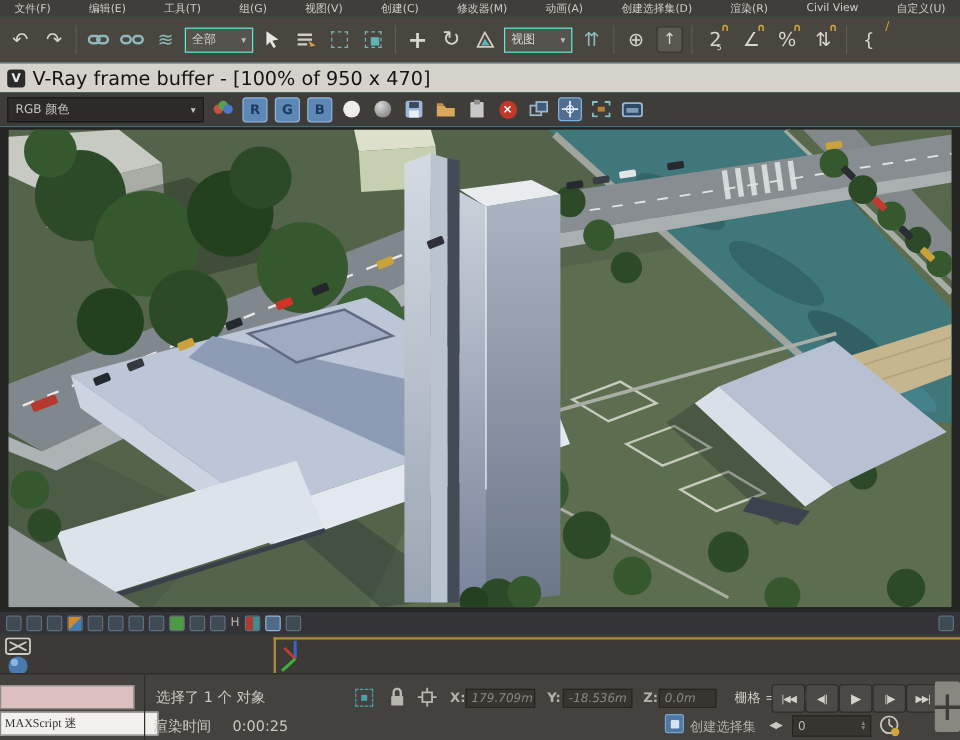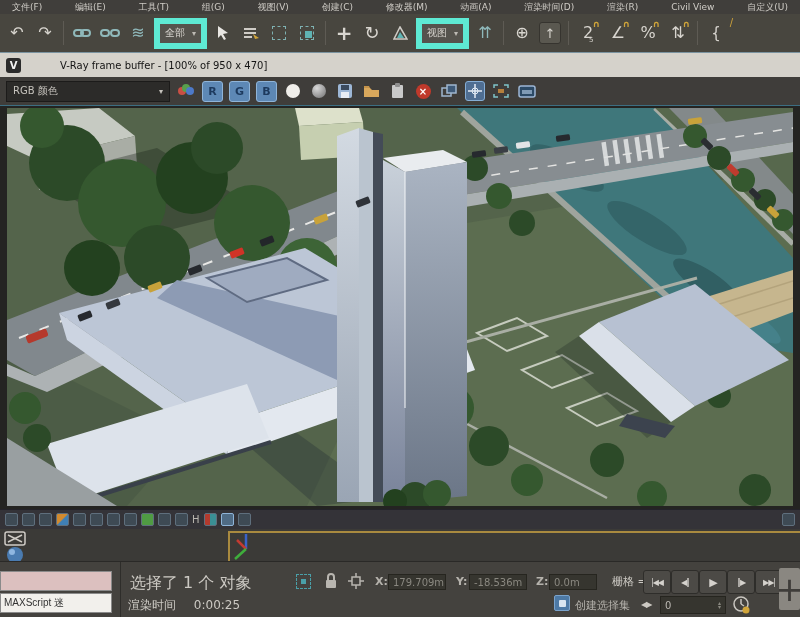--- a/index.html
+++ b/index.html
@@ -8,40 +8,40 @@
   
   .menubar{position:absolute;left:0;top:0;width:800px;height:14px;background:#403e3b;
            display:flex;align-items:center;justify-content:space-between;padding:0 12px;box-sizing:border-box;}
   .menubar .mi{font-size:9px;color:#cfccc6;white-space:nowrap;cursor:default;}
   
   .toolbar{position:absolute;left:0;top:14px;width:800px;height:39px;background:#48463f;
            border-bottom:1px solid #7a93a0;display:flex;align-items:center;gap:4px;padding:0 5px;box-sizing:border-box;}
   .tbi{min-width:24px;height:26px;display:flex;align-items:center;justify-content:center;
        color:#d8d5cf;font-size:16px;line-height:1;position:relative;}
   .tbsep{width:1px;height:24px;background:#5e5b54;margin:0 2px;}
-  .tbsel{height:19px;background:#55534d;border:6px solid #5eead4;color:#d8d5cf;font-size:10px;
-         display:flex;align-items:center;gap:7px;padding:0 5px;}
+  .tbsel{height:19px;background:#55534d;border:1px solid #5eead4;color:#d8d5cf;font-size:10px;
+         display:flex;align-items:center;gap:21px;padding:0 5px;}
   .tbsel .dd{font-size:8px;color:#bdbab4;}
   .dashedbox{width:14px;height:14px;border:1px dashed #7fb2b2;box-sizing:border-box;position:relative;}
   .dashedbox .fill{position:absolute;right:1px;bottom:1px;width:7px;height:7px;background:#5fb3b3;}
   .snap{position:relative;width:26px;}
   .snap .magnet{position:absolute;top:0;right:1px;color:#d1a53a;font-size:9px;font-weight:bold;}
   .snap .sub{position:absolute;bottom:2px;left:14px;font-size:7px;color:#d8d5cf;}
   .kbdov{width:20px;height:20px;background:#5a5850;border:1px solid #36342f;border-radius:3px;
          display:flex;align-items:center;justify-content:center;color:#d8d5cf;font-size:13px;}
   .namedsets{position:relative;color:#d8d5cf;font-size:15px;}
   .namedsets .pen{position:absolute;top:-2px;right:-5px;color:#d1a53a;font-size:10px;}
   .nsfield{width:104px;height:19px;background:#393732;border:1px solid #26251f;color:#b7b4ae;
            font-size:10px;display:flex;align-items:center;padding:0 5px;}
   
   .vfbtitle{position:absolute;left:0;top:53px;width:800px;height:24px;background:#d5d2cb;
             display:flex;align-items:center;gap:6px;padding:0 6px;box-sizing:border-box;}
   .vfbtitle .logo{width:15px;height:15px;border-radius:3px;background:#2b2b2b;color:#f0f0f0;
                   font-size:10px;font-weight:bold;display:flex;align-items:center;justify-content:center;}
-  .vfbtitle .txt{font-size:10px;color:#141414;margin-left:33px;}
+  .vfbtitle .txt{font-size:16px;color:#141414;}
   
   .vfbbar{position:absolute;left:0;top:77px;width:800px;height:29px;background:#3f3d3a;
           border-bottom:1px solid #3c6e82;display:flex;align-items:center;gap:6px;padding:0 6px;box-sizing:border-box;}
   .vfbsel{width:150px;height:19px;background:#2c2b29;border:1px solid #1c1b1a;color:#c6c3bd;font-size:10px;
           display:flex;align-items:center;justify-content:space-between;padding:0 6px;}
   .palette{width:16px;height:14px;position:relative;}
   .palette i{position:absolute;width:8px;height:8px;border-radius:50%;}
   .chan{width:19px;height:19px;background:#5d88b5;border:1px solid #8fb4d8;border-radius:3px;
         color:#1d3a5e;font-weight:bold;font-size:11px;display:flex;align-items:center;justify-content:center;}
   .cirw{width:14px;height:14px;border-radius:50%;background:#f0eeea;}
@@ -65,32 +65,32 @@
   .vfbstatus{margin-left:10px;font-size:11px;color:#d3d7dc;}
   .botend{margin-left:auto;}
   
   .vstrip{position:absolute;left:0;top:529px;width:800px;height:32px;background:#3b3a37;}
   .vstrip .hline{position:absolute;left:228px;top:2px;width:572px;height:2px;background:#a98a3f;}
   .vstrip .vline{position:absolute;left:228px;top:2px;width:2px;height:30px;background:#a98a3f;}
   
   .statusbar{position:absolute;left:0;top:561px;width:800px;height:56px;background:#44423e;border-top:1px solid #2a2927;}
   .sb{position:absolute;}
   .mspink{left:0;top:9px;width:112px;height:20px;background:#dcc0bf;border:1px solid #8a8a8a;box-sizing:border-box;}
-  .mswhite{left:0;top:31px;width:112px;height:20px;background:#f2f0ec;border:1px solid #8a8a8a;box-sizing:border-box;
-           color:#333;font-family:Liberation Sans, sans-serif;font-size:10px;
+  .mswhite{left:0;top:31px;width:132px;height:20px;background:#f2f0ec;border:1px solid #8a8a8a;box-sizing:border-box;
+           color:#333;font-family:Liberation Serif, serif;font-size:10px;
            display:flex;align-items:center;padding:0 3px;}
   .sbdiv{left:120px;top:0;width:1px;height:56px;background:#2e2d2a;}
-  .seltext{left:130px;top:11px;font-size:16px;color:#ccc9c3;}
+  .seltext{left:130px;top:11px;font-size:12px;color:#ccc9c3;}
   .prompt{left:128px;top:35px;font-size:12px;color:#ccc9c3;}
   .prompt b{font-weight:normal;margin-right:14px;}
   .isoicon{left:296px;top:12px;width:15px;height:15px;border:1px dashed #4aa0a8;box-sizing:border-box;position:absolute;}
   .isoicon i{position:absolute;left:4px;top:4px;width:5px;height:5px;background:#4aa0a8;}
   .coordlbl{font-size:11px;color:#b5b2ac;font-weight:bold;}
   .coordfield{height:16px;background:#36352f;border:1px solid #26251f;color:#8a8880;font-size:10px;
-              display:flex;align-items:center;padding:0 4px;box-sizing:border-box;}
+              display:flex;align-items:center;padding:0 4px;box-sizing:border-box;font-style:italic;}
   .gridlbl{left:612px;top:12px;font-size:11px;color:#ccc9c3;}
   .tagicon{left:554px;top:33px;width:16px;height:16px;background:#4d79a5;border:1px solid #7aa3cc;
            border-radius:2px;box-sizing:border-box;display:flex;align-items:center;justify-content:center;}
   .tagicon i{width:7px;height:7px;background:#d8e4f0;border-radius:1px;}
   .taglbl{left:575px;top:36px;font-size:11px;color:#b5b2ac;}
   .pbtn{position:absolute;top:8px;width:26px;height:22px;background:#4c4a46;border:1px solid #2e2d2a;
         border-radius:3px;color:#d5d2cd;font-size:8px;display:flex;align-items:center;justify-content:center;
         letter-spacing:-1px;}
   .keymode{left:641px;top:38px;font-size:8px;color:#ccc9c3;letter-spacing:-1px;}
   .framefield{left:660px;top:34px;width:66px;height:18px;background:#36352f;border:1px solid #26251f;
@@ -106,21 +106,21 @@
 
   <div class="menubar">
     <span class="mi">文件(F)</span>
     <span class="mi">编辑(E)</span>
     <span class="mi">工具(T)</span>
     <span class="mi">组(G)</span>
     <span class="mi">视图(V)</span>
     <span class="mi">创建(C)</span>
     <span class="mi">修改器(M)</span>
     <span class="mi">动画(A)</span>
-    <span class="mi">渲染时间(D)</span>
+    <span class="mi">创建选择集(D)</span>
     <span class="mi">渲染(R)</span>
     <span class="mi">Civil View</span>
     <span class="mi">自定义(U)</span>
   </div>
 
   <div class="toolbar">
     <div class="tbi">
         <span>↶</span>
       </div>
     <div class="tbi">

